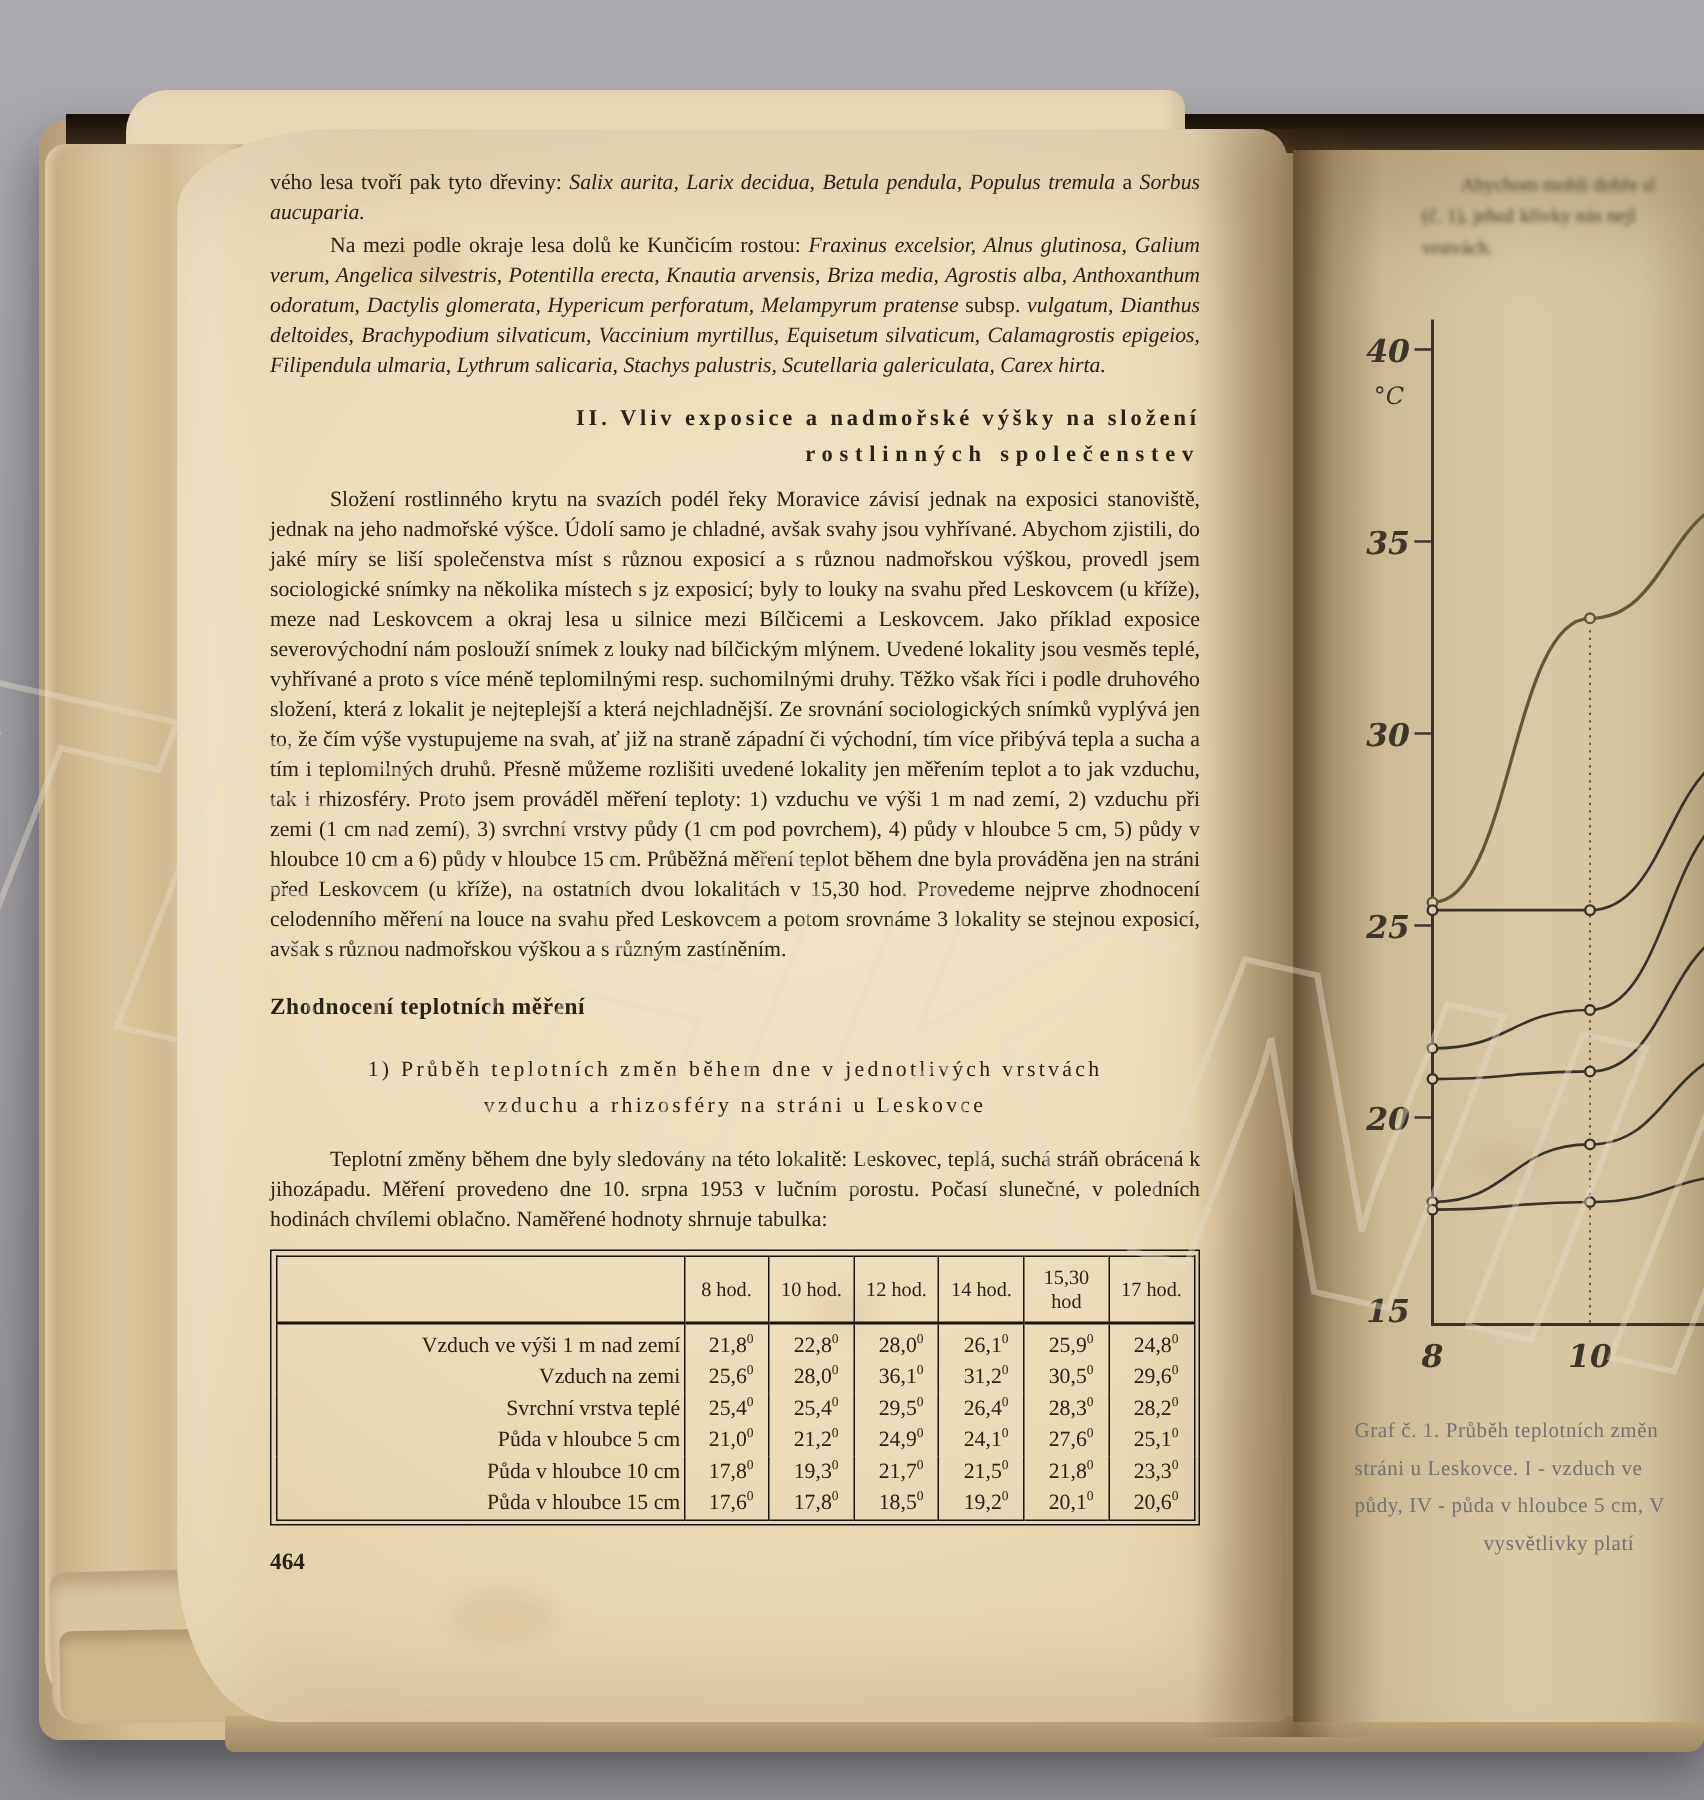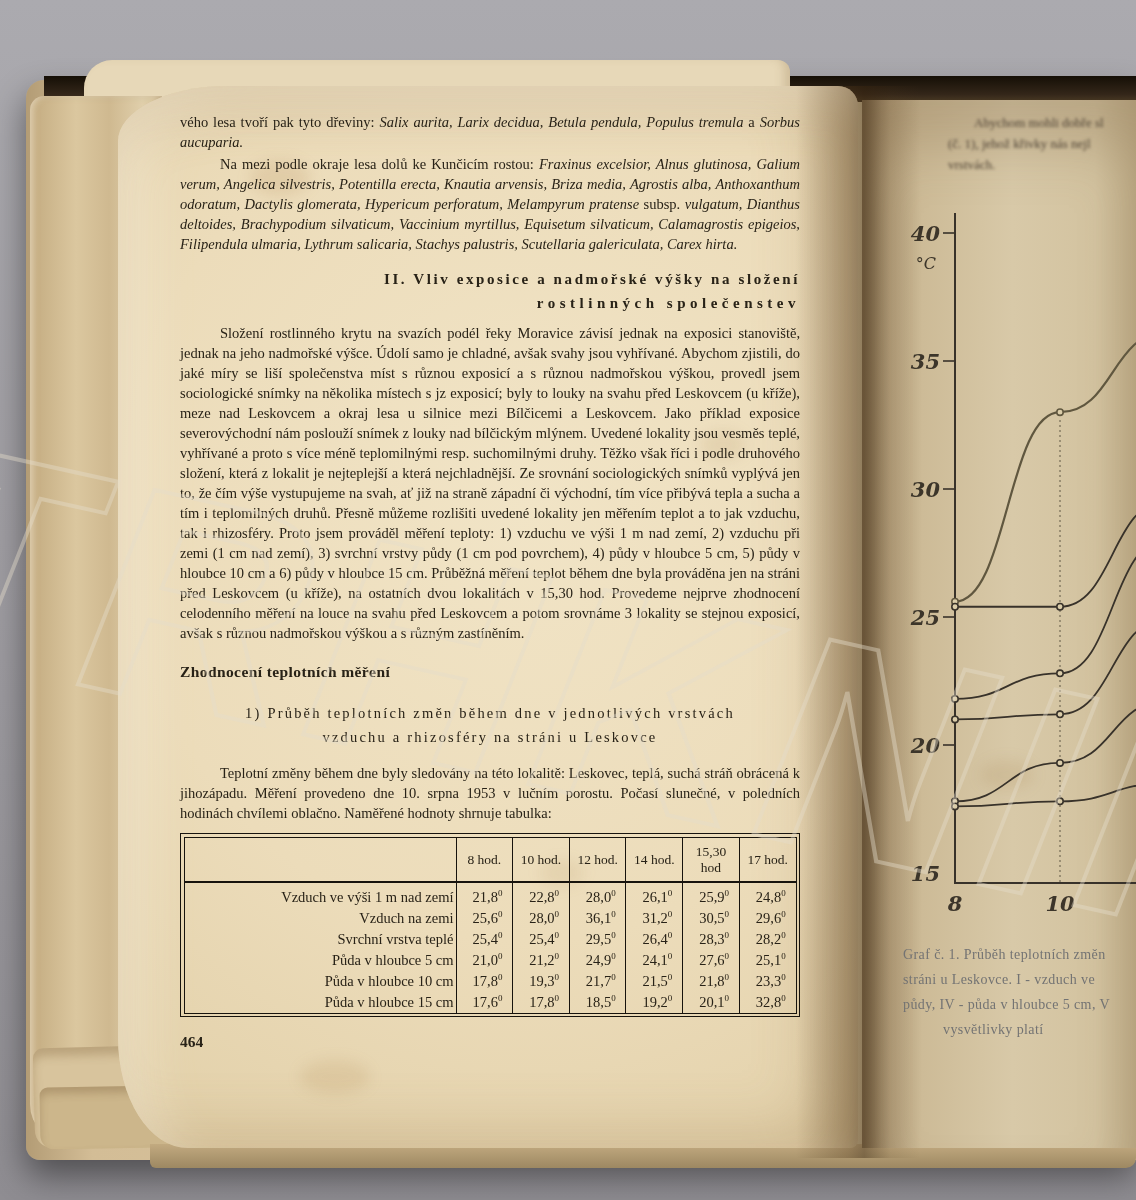--- a/index.html
+++ b/index.html
@@ -66,21 +66,21 @@
   .pagenum{margin-top:16px;font-weight:bold;font-size:15.5px}
   
   .blur-text{position:absolute;left:948px;top:112px;z-index:6;white-space:nowrap;
     font-size:13px;line-height:21px;color:#4e4234;filter:blur(1.7px)}
   .blur-text .line:first-child{text-indent:26px}
   #graph{position:absolute;left:888px;top:190px;width:248px;height:745px;z-index:6}
   .axnum{font-family:"DejaVu Serif",serif;font-style:italic;font-weight:bold;font-size:21px;fill:#3c352a}
   .axunit{font-family:"DejaVu Serif",serif;font-style:italic;font-size:16px;fill:#3c352a}
   .caption{position:absolute;left:903px;top:942px;z-index:6;white-space:nowrap;
     font-size:14px;line-height:25px;color:#737373;letter-spacing:.4px;filter:blur(.35px)}
-  .caption .line:nth-child(4){margin-left:40px}
+  .caption .line:nth-child(4){margin-left:86px}
   
   .watermark{position:absolute;left:-40px;top:398px;width:1400px;z-index:7;pointer-events:none;
     transform:rotate(12.5deg) skewX(-9deg);transform-origin:left top;
     font-family:"Liberation Sans",sans-serif;font-weight:bold;font-size:300px;line-height:300px;
     letter-spacing:14px;color:transparent;opacity:.5;
     -webkit-text-stroke:4px rgba(228,220,202,.85)}
 </style>
 </head>
 <body>
 
@@ -186,21 +186,21 @@
             <td><span>21,8</span><sup>0</sup></td>
             <td><span>23,3</span><sup>0</sup></td>
           </tr>
           <tr>
             <th>Půda v hloubce 15 cm</th>
             <td><span>17,6</span><sup>0</sup></td>
             <td><span>17,8</span><sup>0</sup></td>
             <td><span>18,5</span><sup>0</sup></td>
             <td><span>19,2</span><sup>0</sup></td>
             <td><span>20,1</span><sup>0</sup></td>
-            <td><span>32,8</span><sup>0</sup></td>
+            <td><span>20,6</span><sup>0</sup></td>
           </tr>
         </tbody>
       </table>
     </div>
   <div class="pagenum">464</div>
 </div>
 
 <div class="blur-text">
     <div class="line">Abychom mohli dobře sl</div>
     <div class="line">(č. 1), jehož křivky nás nejl</div>

